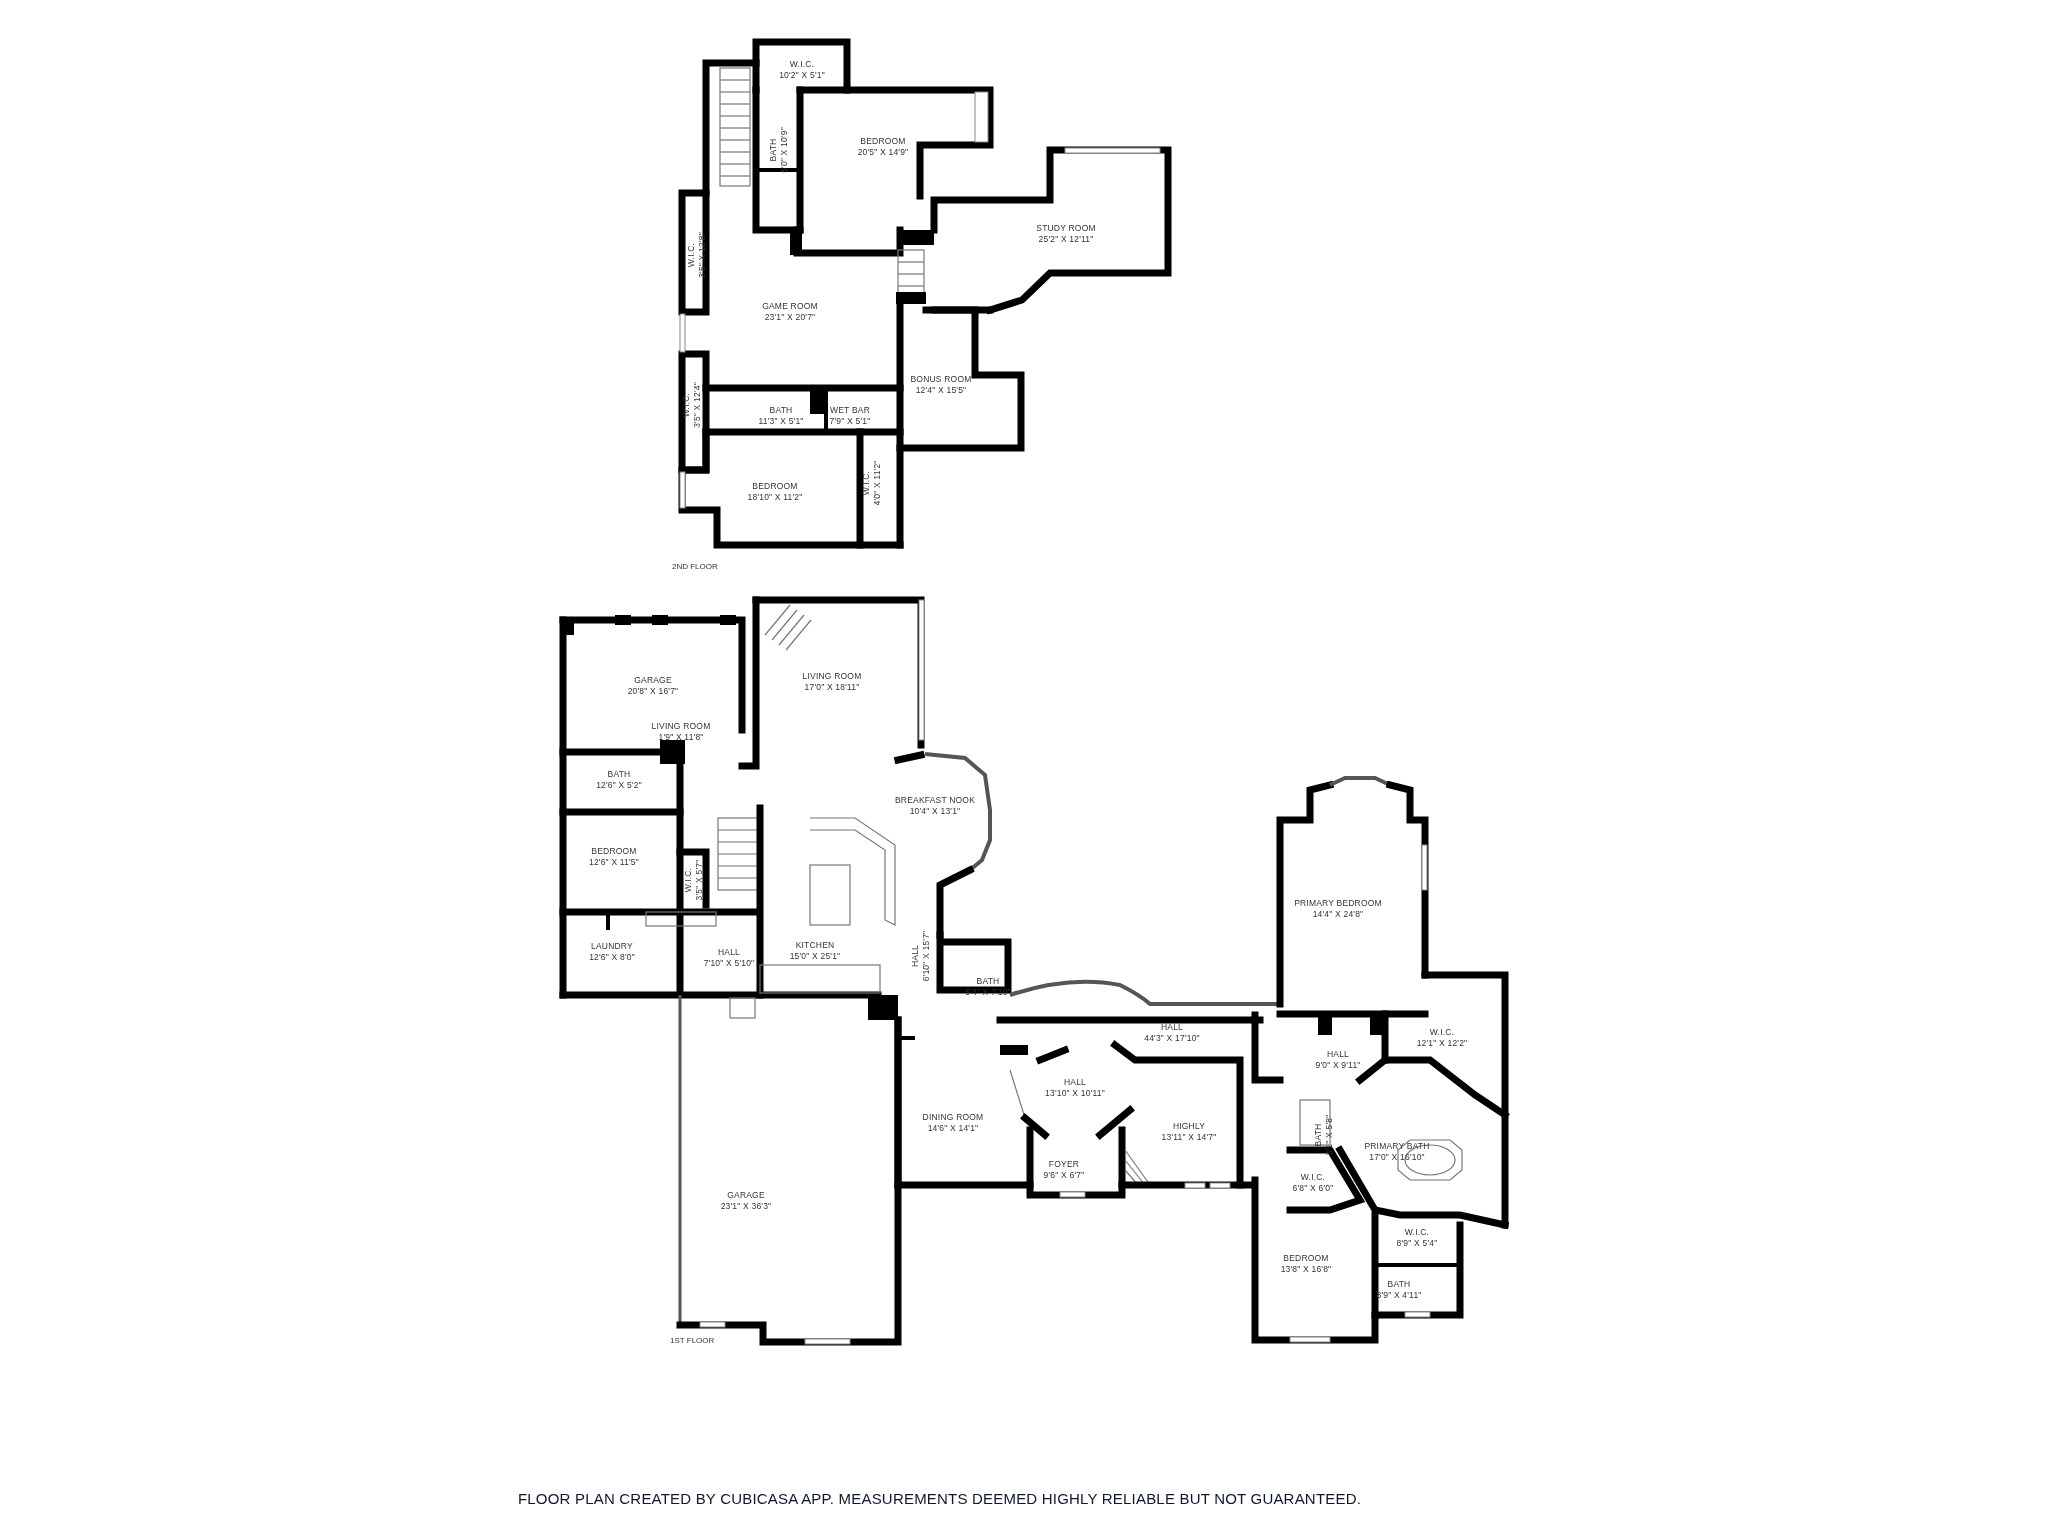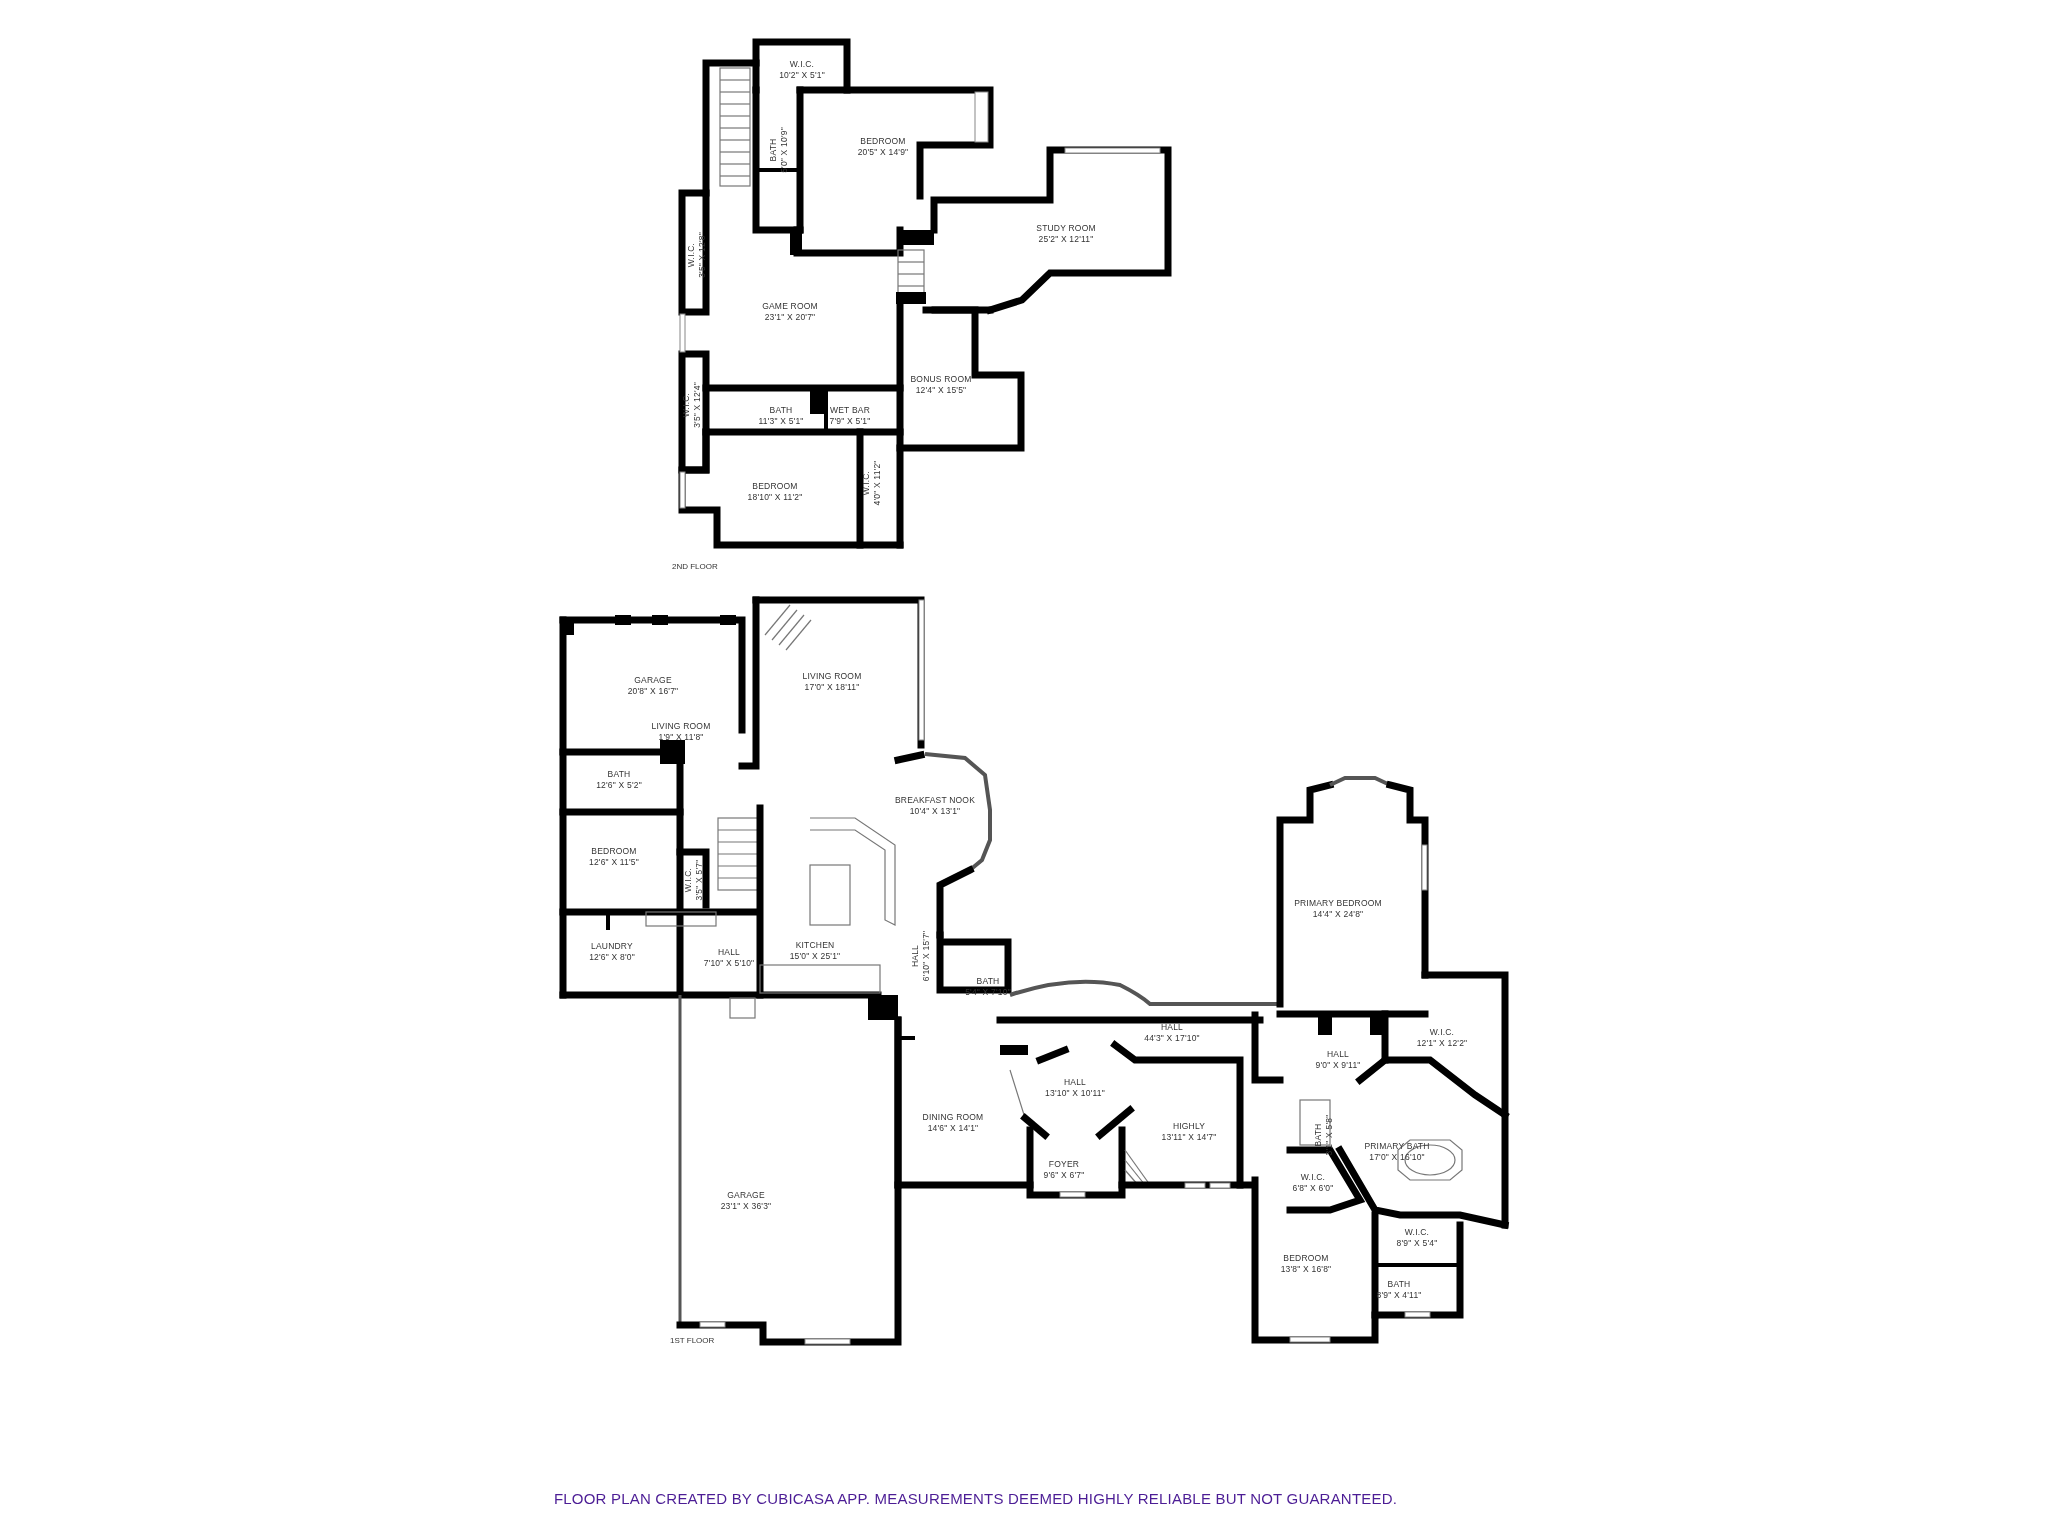--- a/index.html
+++ b/index.html
@@ -6,21 +6,21 @@
   body { width:2048px; height:1536px; position:relative; overflow:hidden; font-family:"Liberation Sans", sans-serif; }
   svg.plan { position:absolute; left:0; top:0; }
   .w { stroke:#000; stroke-width:7; fill:none; stroke-linejoin:miter; stroke-linecap:square; }
   .wt { stroke:#000; stroke-width:4; fill:none; }
   .thin { stroke:#777; stroke-width:1.2; fill:none; }
   .win { stroke:#888; stroke-width:1; fill:#fff; }
   .blk { fill:#000; }
   .lbl { position:absolute; transform:translate(-50%,-50%); text-align:center; color:#333; font-size:8.5px; line-height:11px; letter-spacing:0.2px; white-space:nowrap; }
   .lbl.v { transform:translate(-50%,-50%) rotate(-90deg); }
   .floor { position:absolute; font-size:8px; color:#333; }
-  .footer { position:absolute; left:0; width:1879px; top:1490px; text-align:center; font-size:15px; color:#4c1d95; letter-spacing:0.2px;padding-left:36px; }
+  .footer { position:absolute; left:0; width:1879px; top:1490px; text-align:center; font-size:15px; color:#0f172a; letter-spacing:0.2px; }
 </style>
 </head>
 <body>
 
 <svg class="plan" width="2048" height="1536" viewBox="0 0 2048 1536">
 
   <g>
 
     <polyline class="w" points="756,90 756,42 847,42 847,90"></polyline>
 

